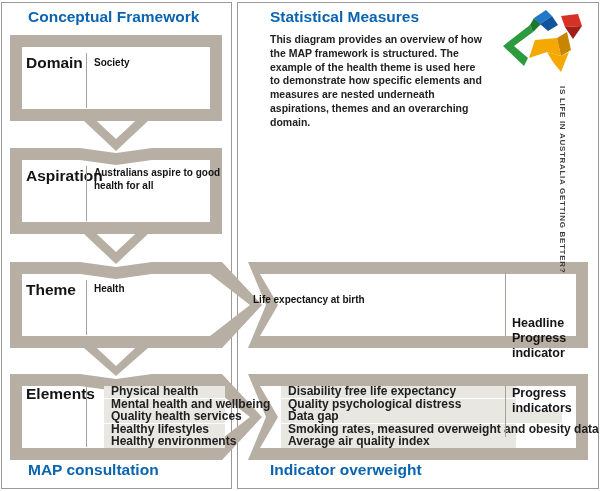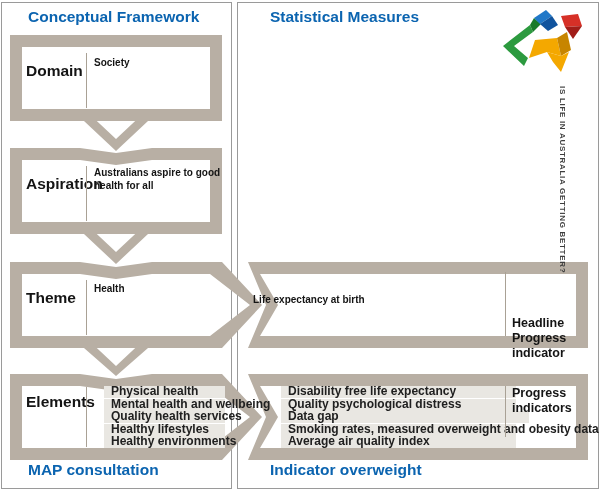--- a/index.html
+++ b/index.html
@@ -5,21 +5,21 @@
   html,body{margin:0;padding:0;background:#fff;}
   .page{position:relative;width:600px;height:491px;background:#fff;overflow:hidden;
         font-family:"Liberation Sans",sans-serif;}
   .panel{position:absolute;border:1px solid #9a9a9a;background:#fff;z-index:1;}
   .panel-left{left:1px;top:2px;width:229px;height:485px;}
   .panel-right{left:237px;top:2px;width:360px;height:485px;}
   svg.shapes{position:absolute;left:0;top:0;z-index:2;}
   .txt{position:absolute;z-index:3;white-space:nowrap;}
   .wrap{white-space:normal;}
   .ptitle{font-size:15.5px;font-weight:bold;color:#0b64b0;letter-spacing:0;}
-  .boxlabel{font-size:15.5px;font-weight:bold;color:#141414;margin-top:8px;}
+  .boxlabel{font-size:15.5px;font-weight:bold;color:#141414;}
   .boxvalue{font-size:10px;font-weight:bold;color:#141414;line-height:13px;}
   .intro{font-size:10.5px;font-weight:600;color:#222;line-height:13.8px;}
   .sidelabel{font-size:12.5px;font-weight:bold;color:#141414;line-height:15.2px;}
   .vline{position:absolute;width:1px;background:#a9a195;z-index:3;}
   .stripe{position:absolute;height:11.5px;background:#e9e7e2;z-index:3;
           font-size:12px;font-weight:bold;color:#202020;line-height:11.5px;
           padding-left:7px;box-sizing:border-box;white-space:nowrap;overflow:visible;margin-left:16px;}
   .tagline{writing-mode:vertical-rl;font-size:8px;font-weight:600;letter-spacing:0.7px;
            color:#3e3e3e;height:175px;}
 </style>
@@ -84,29 +84,30 @@
 
   <div class="stripe" style="left:88px;top:386px;width:121px;">Physical health</div>
   <div class="stripe" style="left:88px;top:399px;width:121px;">Mental health and wellbeing</div>
   <div class="stripe" style="left:88px;top:411px;width:121px;">Quality health services</div>
   <div class="stripe" style="left:88px;top:424px;width:121px;">Healthy lifestyles</div>
   <div class="stripe" style="left:88px;top:436px;width:121px;">Healthy environments</div>
 
   <div class="txt ptitle" style="left:28px;top:461px;">MAP consultation</div>
 
   <div class="txt ptitle" style="left:270px;top:8px;">Statistical Measures</div>
+  <div class="txt intro wrap" style="left:270px;top:33px;width:212px;">This diagram provides an overview of how the MAP framework is structured. The example of the health theme is used here to demonstrate how specific elements and measures are nested underneath aspirations, themes and an overarching domain.</div>
   <div class="txt tagline" style="left:558px;top:86px;">IS LIFE IN AUSTRALIA GETTING BETTER?</div>
 
   <div class="txt boxvalue" style="left:253px;top:293px;">Life expectancy at birth</div>
   <div class="vline" style="left:505px;top:272px;height:64px;"></div>
   <div class="txt sidelabel wrap" style="left:512px;top:275px;width:74px;margin-top:41px;">Headline Progress indicator</div>
 
   <div class="stripe" style="left:265px;top:386px;width:235px;">Disability free life expectancy</div>
   <div class="stripe" style="left:265px;top:399px;width:235px;">Quality psychological distress</div>
-  <div class="stripe" style="left:265px;top:411px;width:248px;">Data gap</div>
+  <div class="stripe" style="left:265px;top:411px;width:281px;">Data gap</div>
   <div class="stripe" style="left:265px;top:424px;width:235px;">Smoking rates, measured overweight and obesity data</div>
   <div class="stripe" style="left:265px;top:436px;width:235px;">Average air quality index</div>
 
   <div class="vline" style="left:505px;top:386px;height:51px;"></div>
   <div class="txt sidelabel wrap" style="left:512px;top:386px;width:80px;">Progress indicators</div>
 
   <div class="txt ptitle" style="left:270px;top:461px;">Indicator overweight</div>
 
 </div>
 

